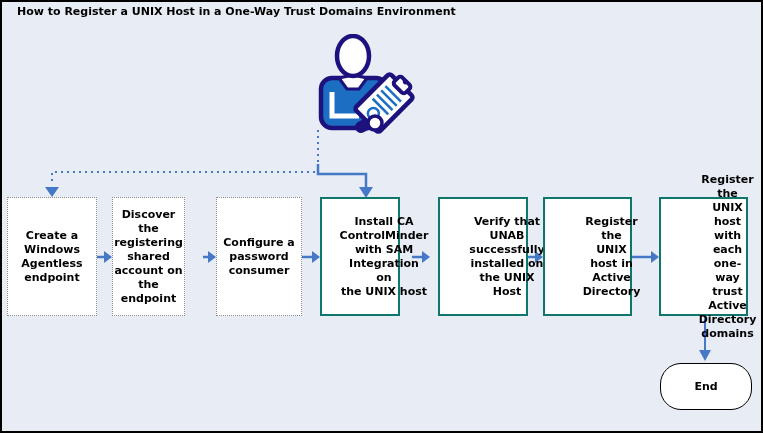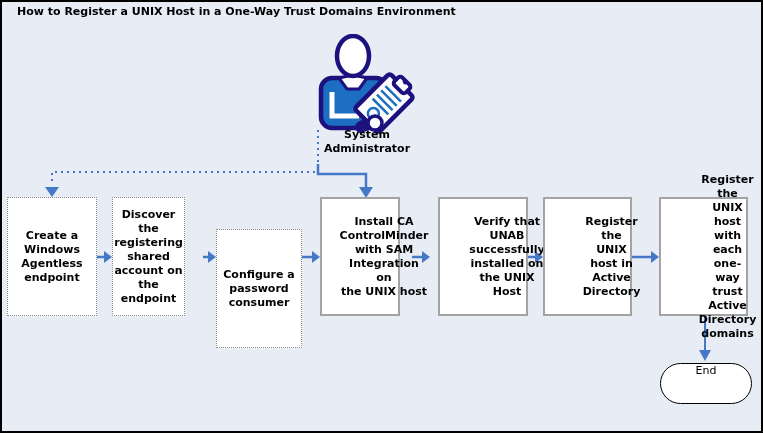--- a/index.html
+++ b/index.html
@@ -18,33 +18,33 @@
     position:absolute;left:305px;top:126px;width:120px;text-align:center;
     font-size:11px;font-weight:bold;line-height:14px;color:#000;white-space:pre-line;
   }
   .step{
     position:absolute;top:195px;height:119px;background:#fff;box-sizing:border-box;
     display:flex;align-items:center;justify-content:center;text-align:center;
     font-size:11px;font-weight:bold;line-height:14px;color:#000;
   }
   .step .lbl{white-space:pre-line;}
   .step.dashed{border:1px dotted #8a8a8a;}
-  .step.solid{border:2px solid #a3a3a3;padding-left:48px;}
+  .step.solid{border:2px solid #0f766e;padding-left:48px;}
   .s1{left:5px;width:90px;}
   .s2{left:110px;width:73px;}
-  .s3{left:214px;width:86px;margin-top:32px;}
+  .s3{left:214px;width:86px;}
   .s4{left:318px;width:80px;}
   .s5{left:416px;width:90px;margin-left:20px;}
   .s6{left:541px;width:89px;}
   .s7{left:657px;width:89px;}
   .terminator{
-    position:absolute;left:658px;top:361px;width:92px;height:41px;background:#fff;
+    position:absolute;left:658px;top:361px;width:92px;height:47px;background:#fff;
     border:1.5px solid #000;border-radius:21px;box-sizing:border-box;
-    display:flex;justify-content:center;
-    font-size:11px;font-weight:normal;color:#000;
+    display:flex;align-items:center;justify-content:center;
+    font-size:11px;font-weight:bold;color:#000;
   }
 </style>
 </head>
 <body>
 
 <div class="canvas">
 
   <div class="title">How to Register a UNIX Host in a One-Way Trust Domains Environment</div>
 
   <svg class="connectors" width="763" height="433" viewBox="0 0 763 433" xmlns="http://www.w3.org/2000/svg">
@@ -101,22 +101,20 @@
       <circle cx="0" cy="-30" r="2.5" fill="#1D117E"></circle>
       <line x1="-11" y1="-13" x2="11" y2="-13" stroke="#1B6EC2" stroke-width="2.5"></line>
       <line x1="-11" y1="-7" x2="11" y2="-7" stroke="#1B6EC2" stroke-width="2.5"></line>
       <line x1="-11" y1="-1" x2="11" y2="-1" stroke="#1B6EC2" stroke-width="2.5"></line>
       <line x1="-11" y1="5" x2="11" y2="5" stroke="#1B6EC2" stroke-width="2.5"></line>
       <circle cx="0" cy="15" r="5.5" fill="#ffffff" stroke="#1B6EC2" stroke-width="2.5"></circle>
     </g>
     <circle cx="58" cy="89" r="7" fill="#ffffff" stroke="#1D117E" stroke-width="3.5"></circle>
   </svg>
 
-  <div class="actor-label">System
-Administrator</div>
 
   <div class="step dashed s1">
     <span class="lbl">Create a
 Windows
 Agentless
 endpoint</span>
   </div>
   <div class="step dashed s2">
     <span class="lbl">Discover the
 registering

